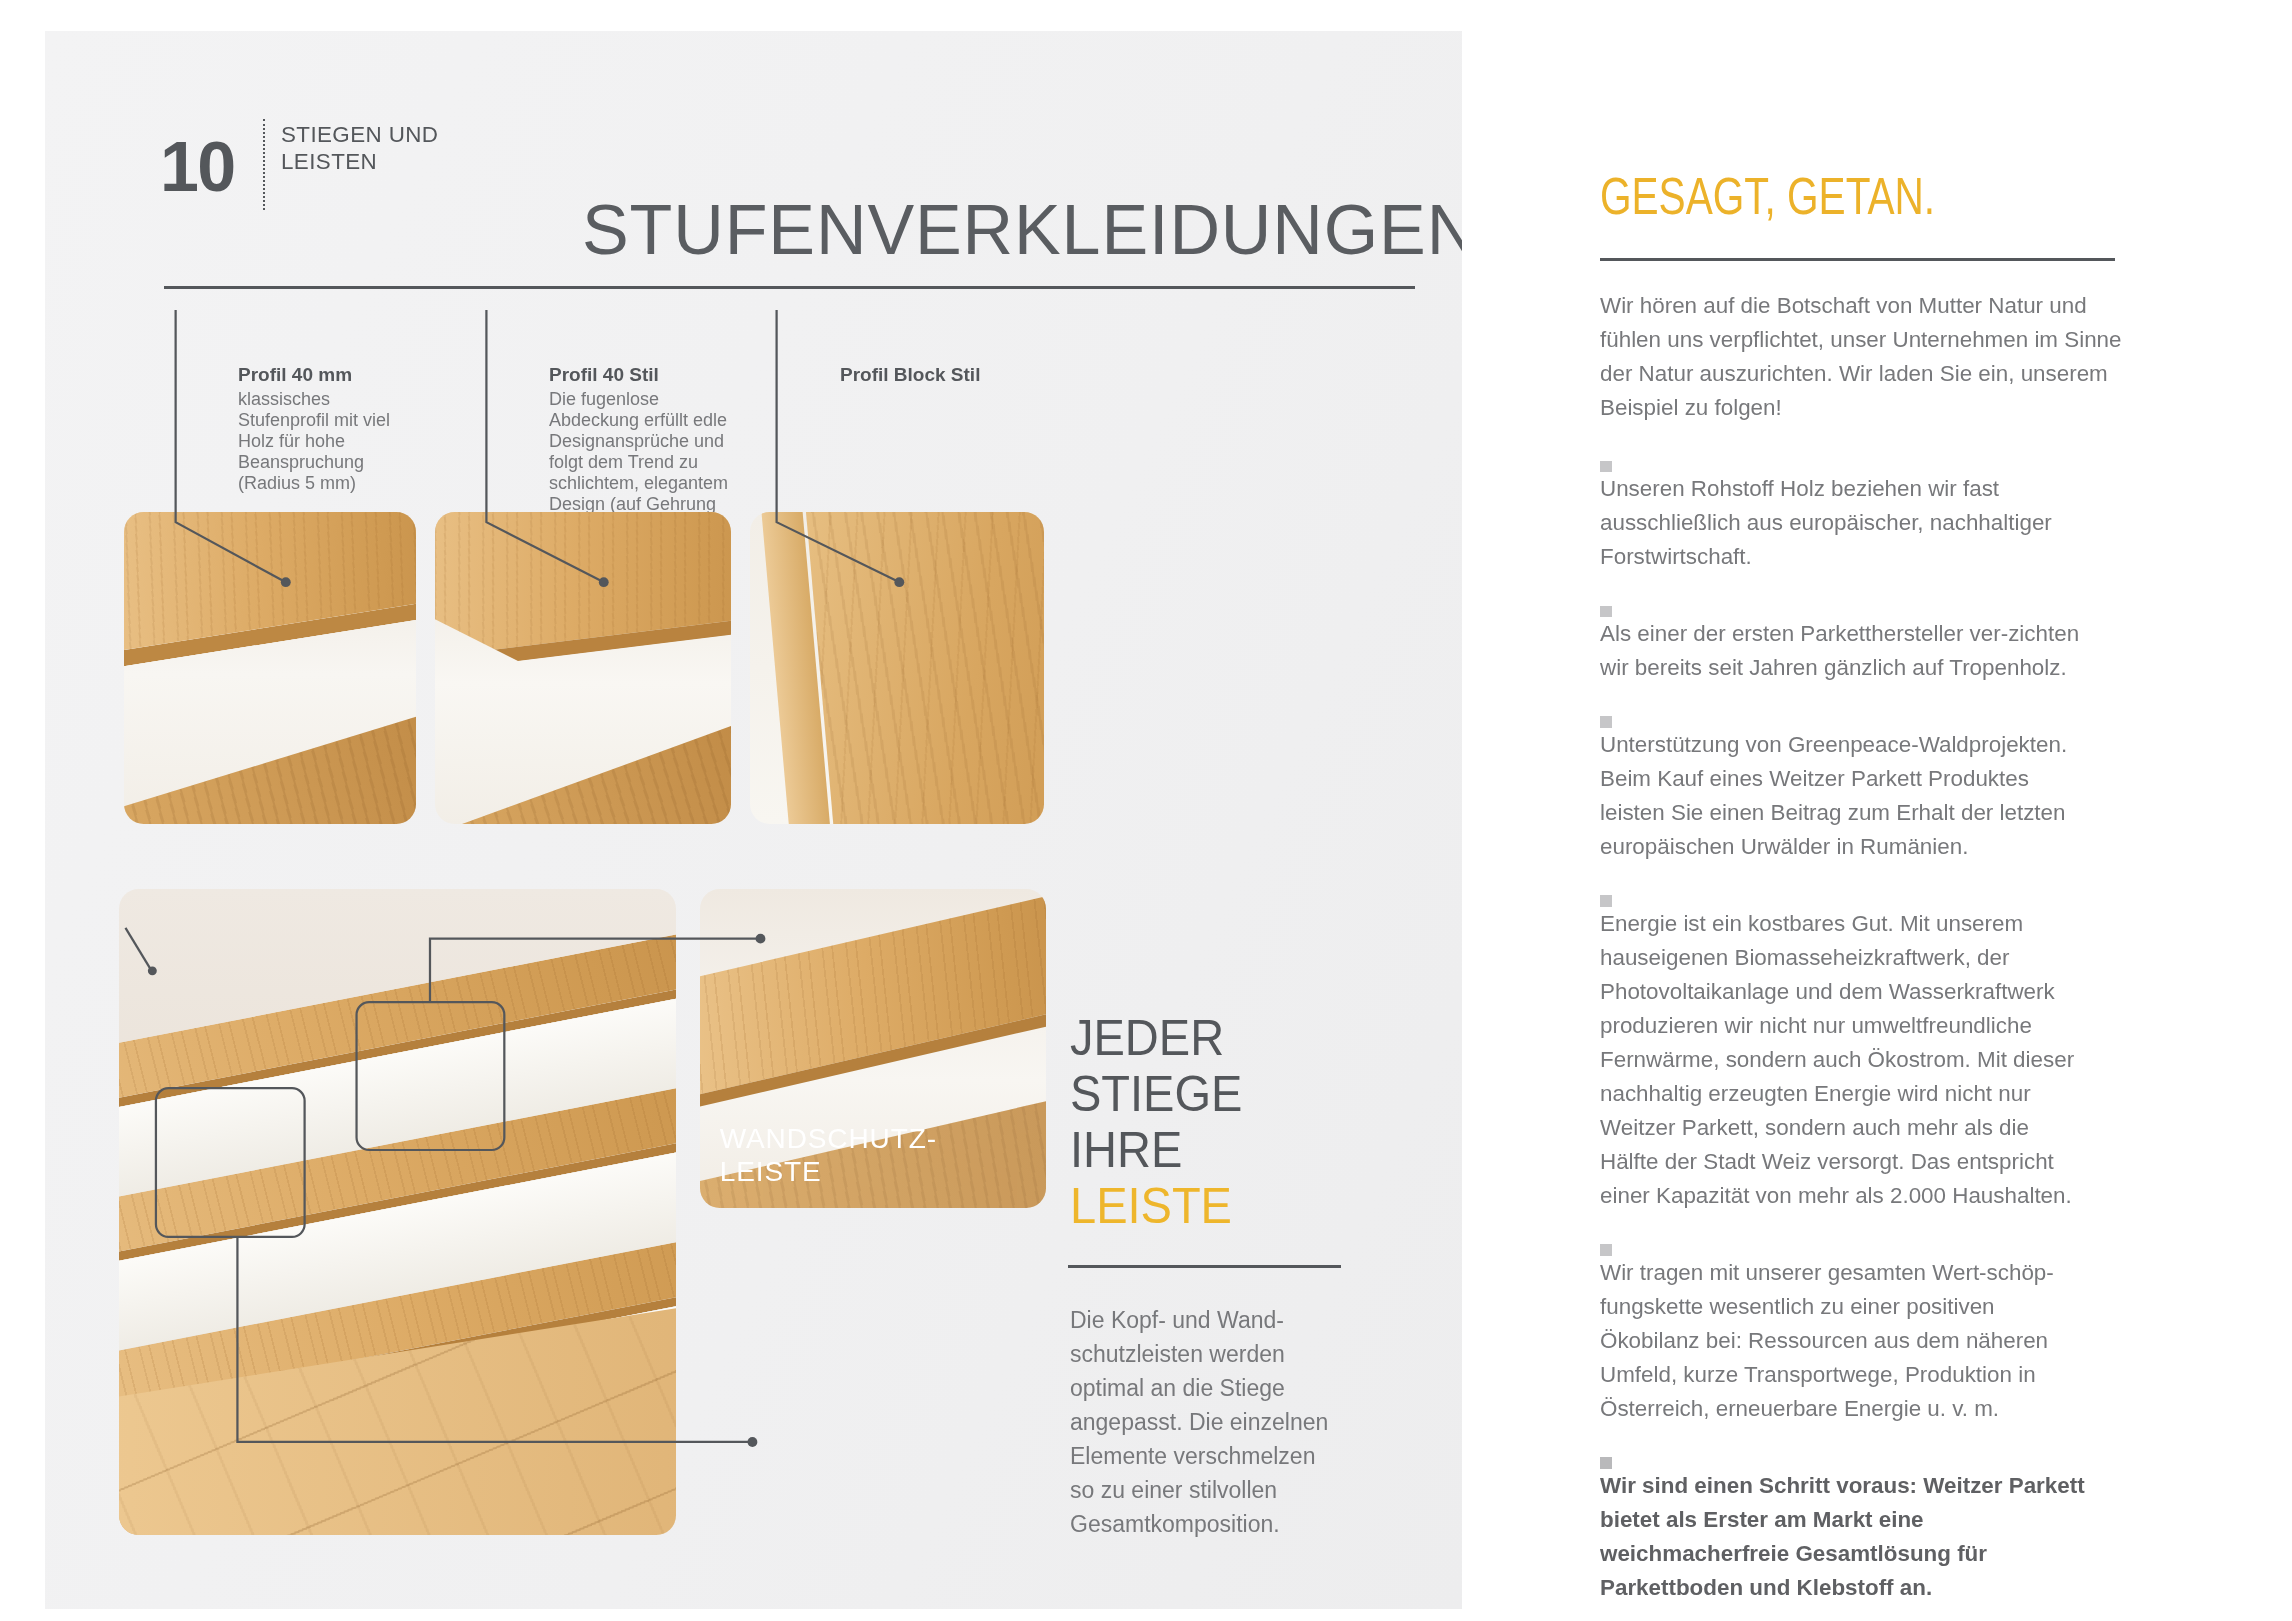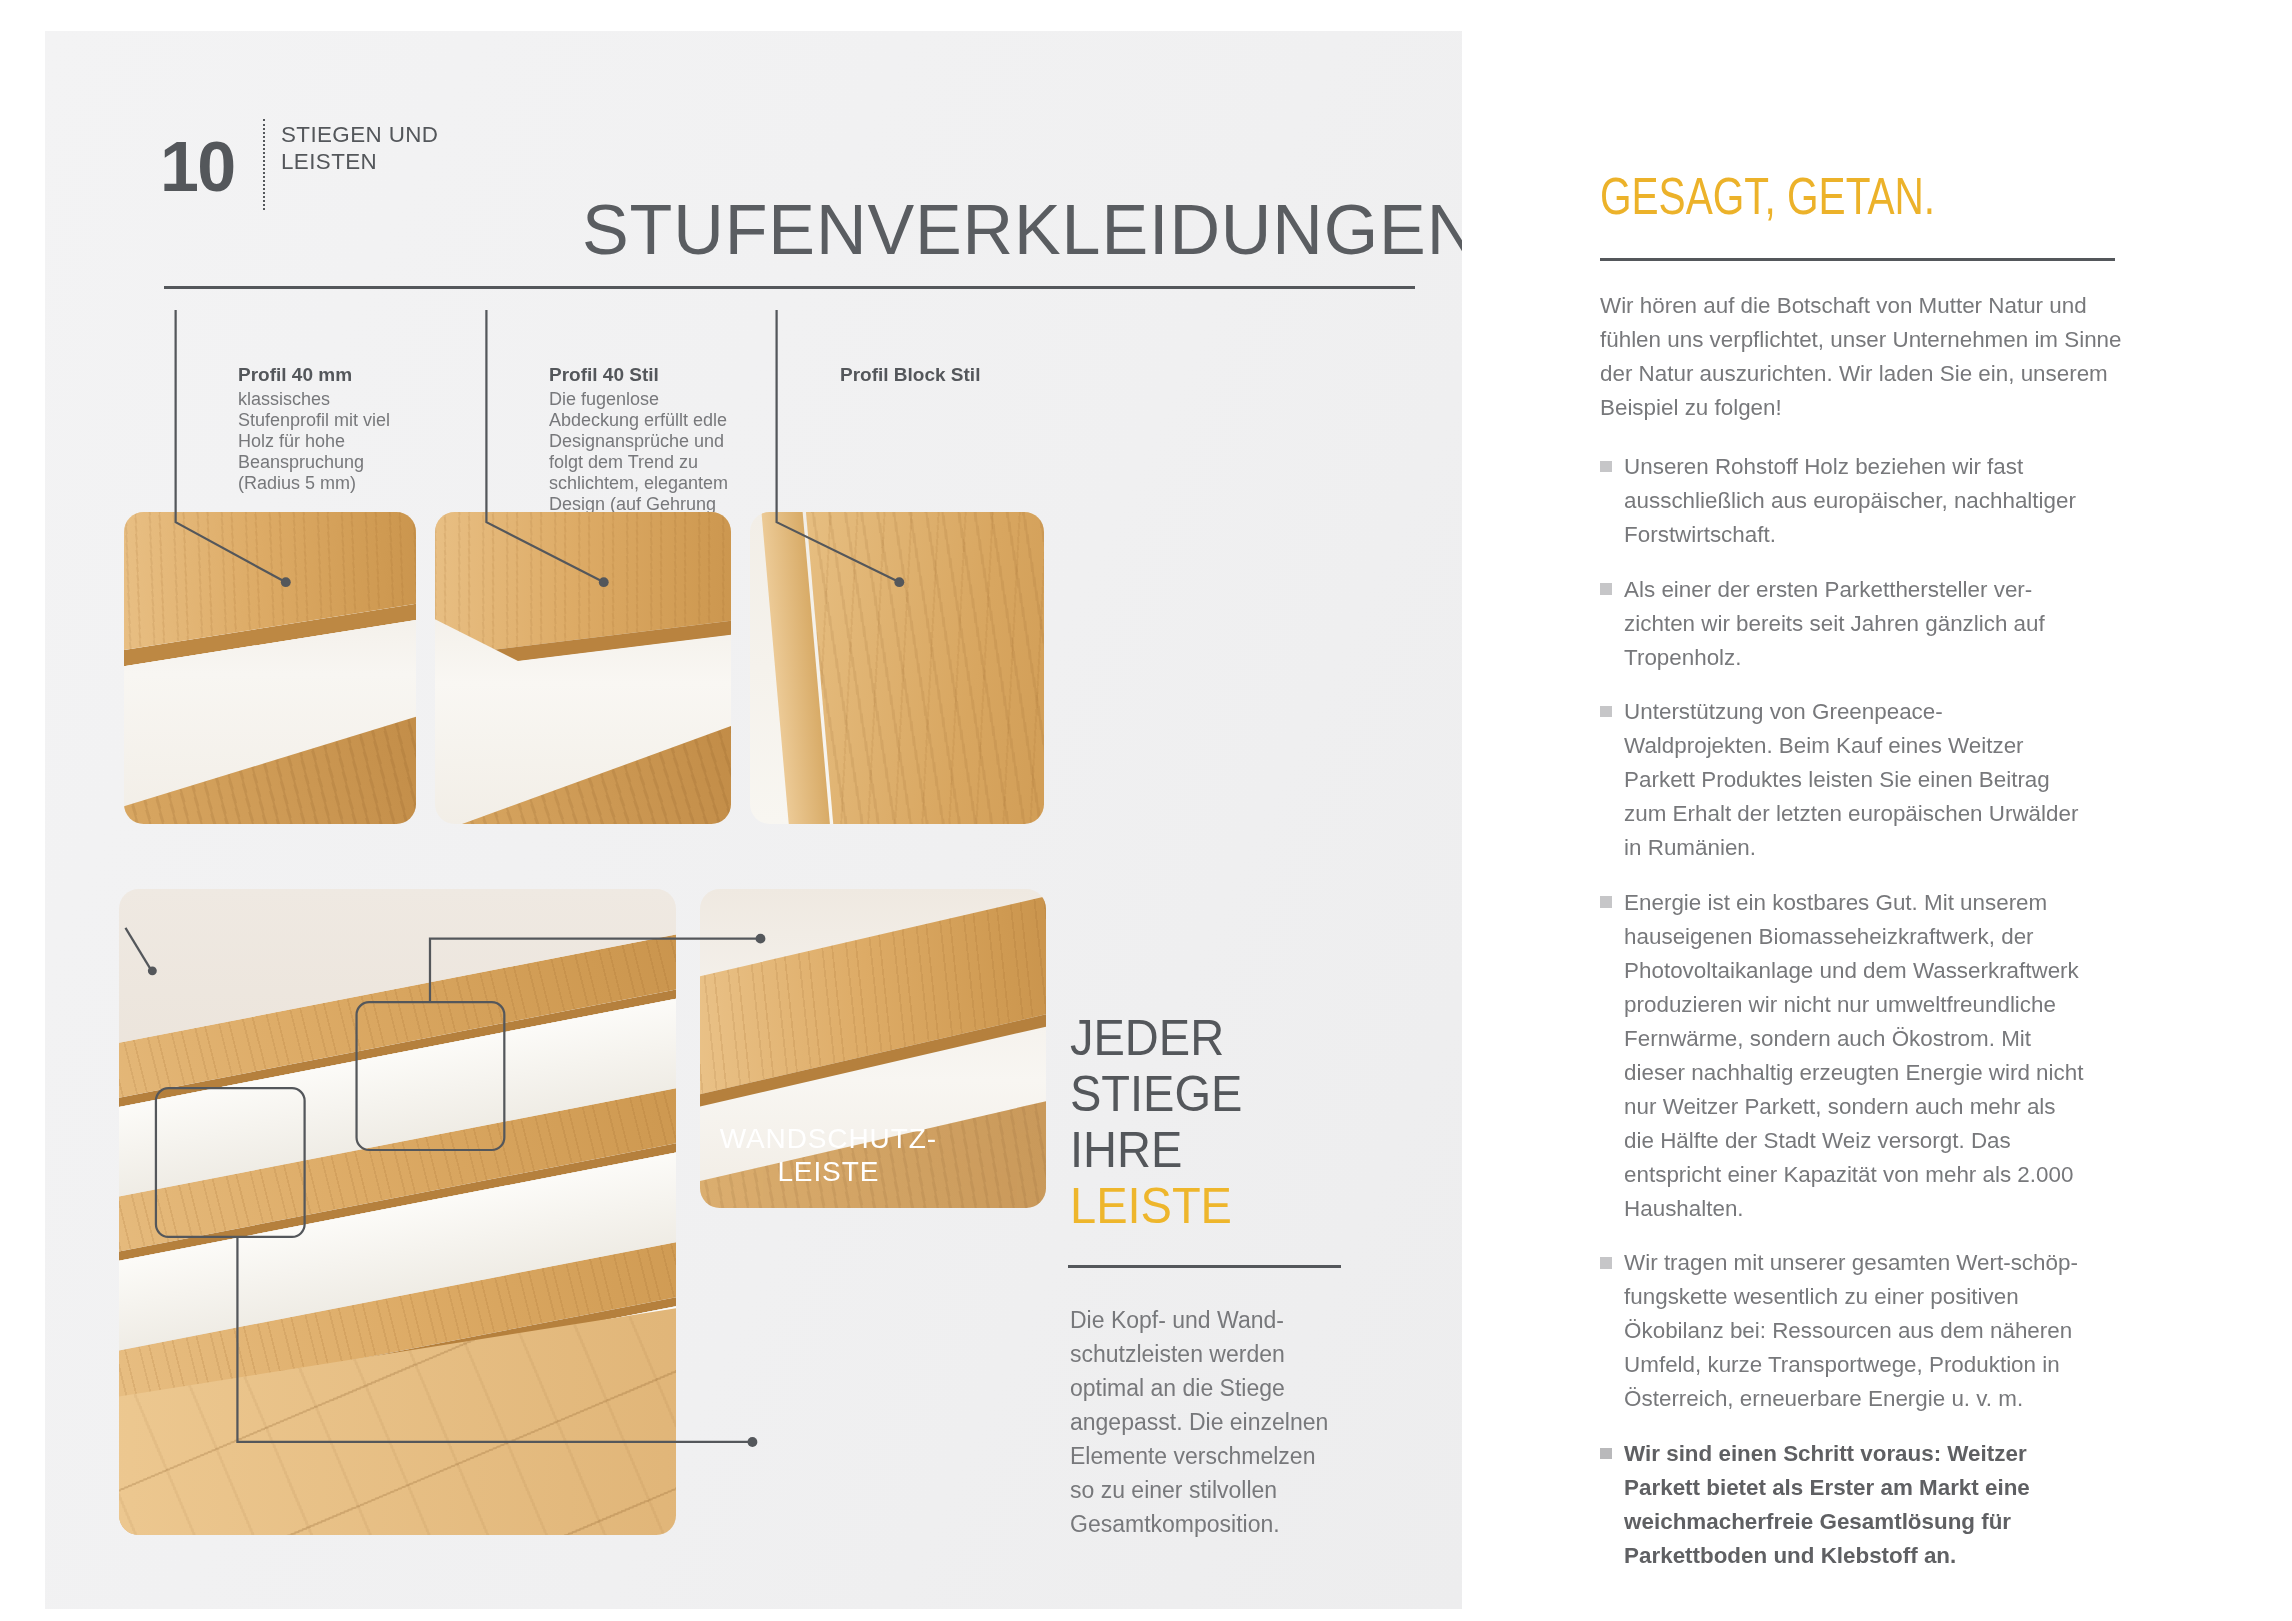--- a/index.html
+++ b/index.html
@@ -22,21 +22,21 @@
 
   
   .prof{position:absolute;top:305px;margin-top:28px;}
   .prof.c1{left:193px;width:184px;}
   .prof.c2{left:504px;width:199px;}
   .prof.c3{left:795px;width:231px;}
   .prof-name{font-size:19px;line-height:22.4px;font-weight:700;color:#54575b;margin:0 0 2.7px 0;}
   .prof-desc{font-size:18px;line-height:21px;color:#77787b;margin:0;}
 
   
-  .photo{position:absolute;border-radius:19.7px;overflow:hidden;background:#f6f3ee;text-align:center;}
+  .photo{position:absolute;border-radius:19.7px;overflow:hidden;background:#f6f3ee;}
   .ph1{left:124px;top:512px;width:292px;height:312px;}
   .ph2{left:435px;top:512px;width:296px;height:312px;}
   .ph3{left:750px;top:512px;width:294px;height:312px;}
   .ph-big{left:119px;top:889px;width:557px;height:646px;}
   .ph-s1{left:700px;top:889px;width:346px;height:319px;}
   .ph-s2{left:700px;top:1224px;width:346px;height:315px;}
 
   .woodA{background:
      repeating-linear-gradient(97deg, rgba(124,74,22,.10) 0 1.8px, transparent 1.8px 9.9px,
         rgba(150,95,35,.14) 9.9px 11.6px, transparent 11.6px 24px),
@@ -105,21 +105,21 @@
 
   
   .right-page{position:absolute;left:1462px;top:0;width:830px;height:1622px;background:#ffffff;}
   .r-title{position:absolute;left:1600px;top:168px;font-size:52px;line-height:56px;
            font-weight:400;color:#ecb22a;white-space:nowrap;
            transform:scaleX(.78);transform-origin:0 50%;}
   .rule-right{position:absolute;left:1600px;top:258px;width:515px;height:2.7px;background:#54575b;}
   .r-intro{position:absolute;left:1600px;top:289px;width:524px;
            font-size:22.4px;line-height:34px;color:#77787b;}
   .r-list{position:absolute;left:1600px;top:450px;width:491px;}
-  .li{display:flex;align-items:flex-start;margin-bottom:20.6px;}
+  .li{display:flex;align-items:flex-start;margin-bottom:20.6px;flex-direction:column;}
   .sq{flex:0 0 11.6px;width:11.6px;height:11.6px;background:#c6c6c8;margin:10.7px 12.5px 0 0;}
   .li-text{flex:1;margin:0;font-size:22.4px;line-height:34px;color:#77787b;}
   .li.bold .li-text{font-weight:700;color:#5f6063;}
   .li.bold .sq{background:#b9b9bb;}
 
   
   .overlay{position:absolute;left:0;top:0;width:2293px;height:1622px;pointer-events:none;}
 </style>
 </head>
 <body>

